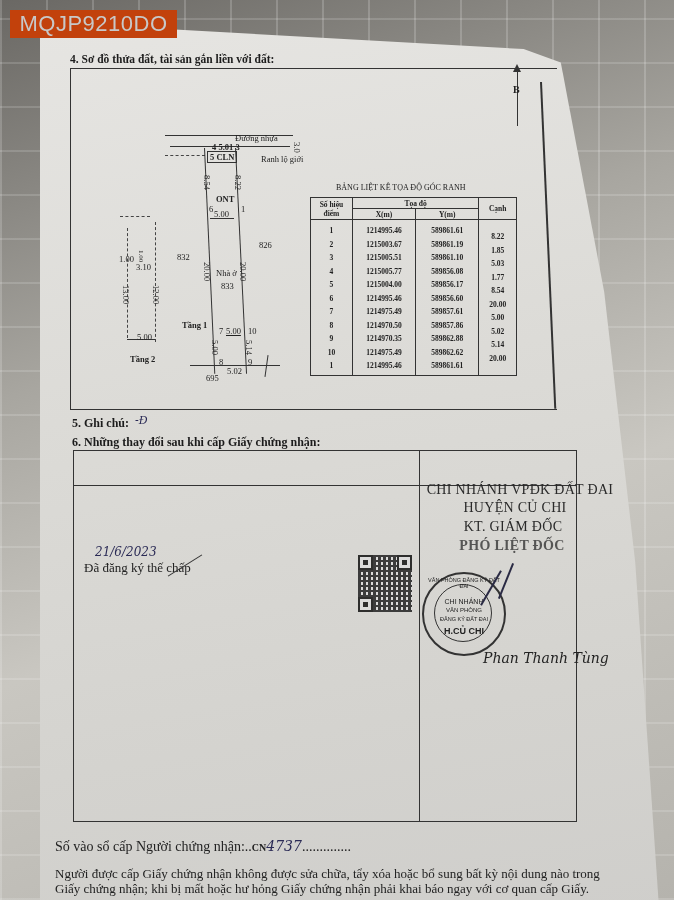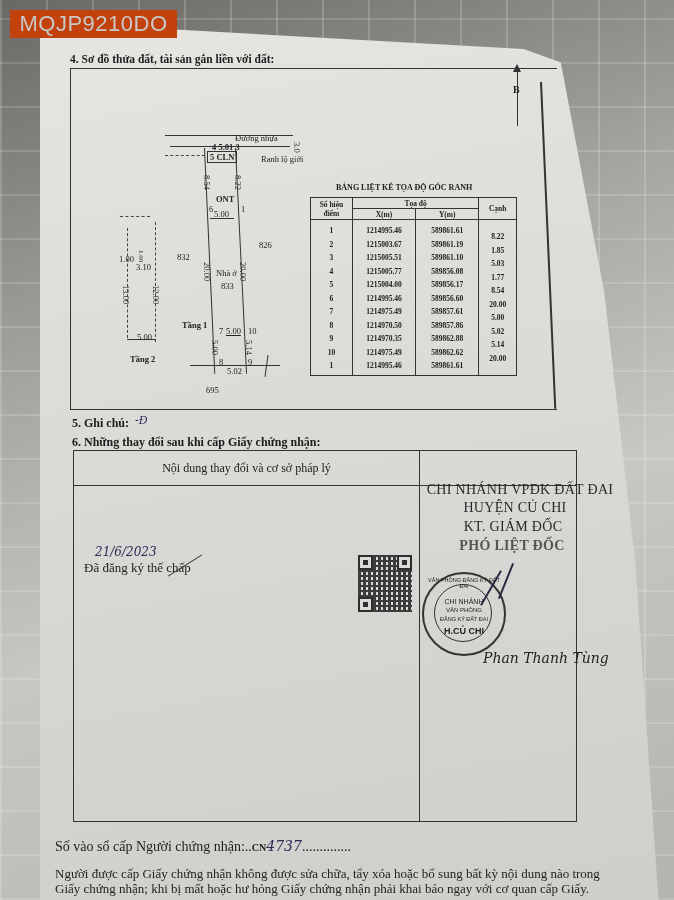--- a/index.html
+++ b/index.html
@@ -40,21 +40,21 @@
   .north-arrow { position:absolute; left:513px; top:64px; width:0; height:0;
     border-left:4px solid transparent; border-right:4px solid transparent; border-bottom:8px solid #333; }
   .north-label { position:absolute; left:513px; top:84px; font-size:10px; font-weight:bold; }
   .t { position:absolute; font-size:8.5px; white-space:nowrap; color:#222; }
   .tb { font-weight:bold; }
   .vt { transform:rotate(90deg); transform-origin:left top; }
   .line { position:absolute; background:#333; }
   .dash { position:absolute; border-top:1px dashed #444; height:0; }
 
   
-  .coord-title { position:absolute; left:336px; top:183px; font-size:8px; font-weight:bold; }
+  .coord-title { position:absolute; left:336px; top:183px; font-size:8px; font-weight:normal; }
   .coord-table {
     position:absolute; left:310px; top:197px; width:207px;
     border-collapse:collapse; font-size:7.5px; font-weight:bold;padding-left:48px;
   }
   .coord-table th, .coord-table td { border:1px solid #333; text-align:center; padding:0; }
   .coord-table th { font-weight:bold; font-size:7.5px; height:10px; }
   .coord-table td.col { border-top:none; border-bottom:none; vertical-align:top; line-height:13.5px; padding-top:4px; }
   .coord-table tr.last td { height:2px; border-top:none; }
 
   
@@ -127,21 +127,21 @@
 <div class="t vt" style="left:248px;top:262px;">20.00</div>
 <div class="t tb" style="left:182px;top:320px;">Tầng 1</div>
 <div class="t" style="left:219px;top:326px;">7</div>
 <div class="t" style="left:226px;top:326px;text-decoration:underline;">5.00</div>
 <div class="t" style="left:248px;top:326px;">10</div>
 <div class="t vt" style="left:220px;top:340px;">5.00</div>
 <div class="t vt" style="left:254px;top:340px;">5.14</div>
 <div class="t" style="left:219px;top:357px;">8</div>
 <div class="t" style="left:248px;top:357px;">9</div>
 <div class="t" style="left:227px;top:366px;">5.02</div>
-<div class="t" style="left:206px;top:385px;">695</div>
+<div class="t" style="left:206px;top:373px;">695</div>
 
 <div class="dash" style="left:120px;top:216px;width:30px;border-top:1px dashed #444;"></div>
 <div class="dash" style="left:127px;top:228px;width:0;height:110px;border-top:none;border-left:1px dashed #444;"></div>
 <div class="dash" style="left:155px;top:222px;width:0;height:120px;border-top:none;border-left:1px dashed #444;"></div>
 <div class="line" style="left:127px;top:339px;width:28px;height:1px;"></div>
 <div class="t" style="left:119px;top:254px;">1.00</div>
 <div class="t vt" style="left:145px;top:250px;font-size:7px;">1.00</div>
 <div class="t" style="left:136px;top:262px;">3.10</div>
 <div class="t vt" style="left:131px;top:285px;">13.00</div>
 <div class="t vt" style="left:161px;top:285px;">12.00</div>
@@ -225,21 +225,20 @@
 </table>
 
 <div class="heading" style="left:72px;top:416px;">5. Ghi chú:</div>
 <div class="handwrite" style="left:135px;top:414px;font-size:11px;">-Ð</div>
 
 <div class="heading" style="left:72px;top:435px;">6. Những thay đổi sau khi cấp Giấy chứng nhận:</div>
 
 <div class="changes">
   <div class="vsep"></div>
   <div class="hsep"></div>
-  <div class="ch-head-left">Nội dung thay đổi và cơ sở pháp lý</div>
 </div>
 
 <div class="auth" style="left:405px;top:482px;">CHI NHÁNH VPĐK ĐẤT ĐAI</div>
 <div class="auth" style="left:400px;top:500px;">HUYỆN CỦ CHI</div>
 <div class="auth" style="left:398px;top:519px;">KT. GIÁM ĐỐC</div>
 <div class="auth" style="left:397px;top:538px;font-weight:bold;opacity:0.75;">PHÓ LIỆT ĐỐC</div>
 
 <div class="handwrite" style="left:95px;top:545px;font-size:12px;">21/6/2023</div>
 <div style="position:absolute;left:84px;top:560px;font-size:13px;white-space:nowrap;">Đã đăng ký thế chấp</div>
 <div class="line" style="left:165px;top:565px;width:40px;height:1px;transform:rotate(-32deg);"></div>

